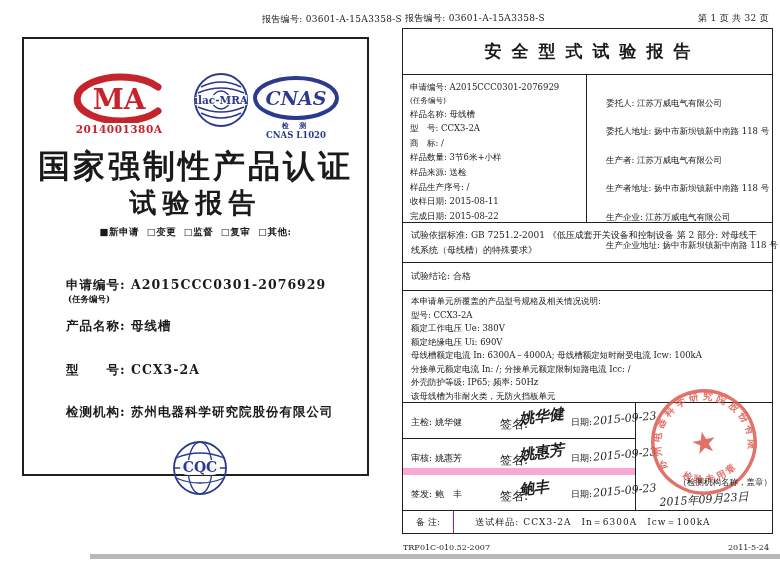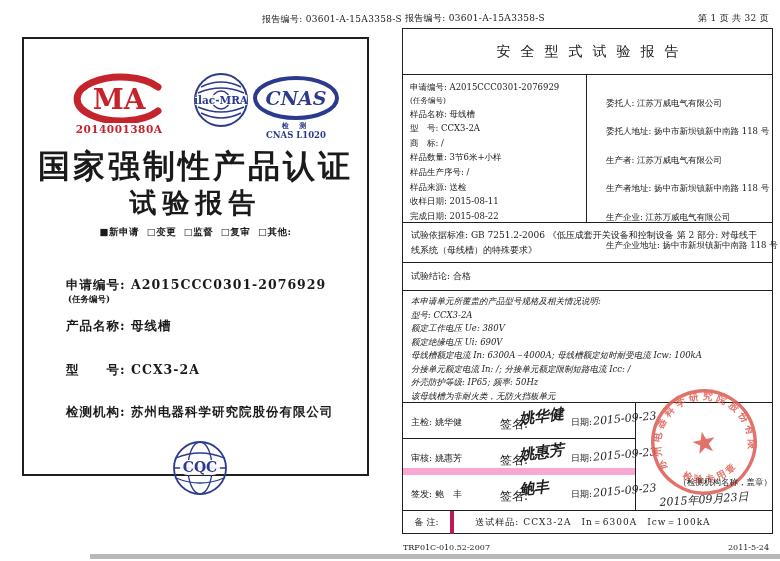--- a/index.html
+++ b/index.html
@@ -12,40 +12,40 @@
   .hdr{position:absolute;font-size:9px;letter-spacing:.3px;white-space:nowrap;}
   
   .lp-title{position:absolute;left:0;width:100%;text-align:center;font-weight:bold;}
   .checkline{position:absolute;left:0;width:100%;text-align:center;font-size:9.5px;font-weight:bold;letter-spacing:.5px;}
   .fld{position:absolute;left:42px;font-size:12.5px;font-weight:600;letter-spacing:1px;white-space:nowrap;}
   .fnote{position:absolute;left:44px;font-size:8.5px;font-weight:600;}
   .logoNum{position:absolute;color:#c5242c;font-size:10.5px;font-weight:bold;text-align:center;letter-spacing:.5px;}
   .cnasSub{position:absolute;color:#2b3a8c;font-weight:bold;text-align:center;white-space:nowrap;}
   
   .row{position:absolute;left:0;right:0;border-bottom:1px solid #1f1f1f;box-sizing:border-box;}
-  .rp-title{display:flex;align-items:center;justify-content:center;font-size:14px;font-weight:normal;letter-spacing:10px;text-indent:10px;}
+  .rp-title{display:flex;align-items:center;justify-content:center;font-size:17px;font-weight:bold;letter-spacing:10px;text-indent:10px;}
   .col{position:absolute;top:0;bottom:0;box-sizing:border-box;}
   .infoL p{margin:0;padding:0 0 0 7px;line-height:14.6px;font-size:8.5px;white-space:nowrap;}
   .infoL p.tiny{font-size:7.5px;line-height:12px;}
   .infoR p{margin:11px;padding:0 0 0 8px;line-height:16.5px;font-size:8.5px;white-space:nowrap;}
   .infoR p.gap{margin-top:13px;}
   .stdTxt{margin:0;padding:5px 8px 0 8px;font-size:9px;line-height:15px;}
   .concTxt{margin:0;padding:7px 8px 0 8px;font-size:9px;}
-  .spec p{margin:0;padding:0 0 0 8px;line-height:13.5px;font-size:8.5px;white-space:nowrap;font-style:italic;}
+  .spec p{margin:0;padding:0 0 0 8px;line-height:13.5px;font-size:8.5px;white-space:nowrap;}
   .spec{padding-top:4px;}
   .sigrow{position:absolute;left:0;right:0;box-sizing:border-box;}
   .sigrole{position:absolute;left:8px;top:13px;font-size:9px;white-space:nowrap;}
   .siglab{position:absolute;left:97px;top:13px;font-size:12px;}
   .sigdatelab{position:absolute;left:168px;top:13px;font-size:9px;}
   .hand{font-style:italic;color:#1e1e1e;white-space:nowrap;display:inline-block;}
   .signame{position:absolute;left:116px;top:4px;font-size:15px;transform:rotate(-7deg);font-weight:bold;}
   .sigdate{position:absolute;left:190px;top:9px;font-size:11px;transform:rotate(-5deg);}
   .sealCap{position:absolute;left:0;width:100%;text-align:right;font-size:8.5px;white-space:nowrap;}
   .sealDate{position:absolute;left:0;width:100%;text-align:center;font-size:11px;}
-  .remLab{position:absolute;left:0;top:0;bottom:0;width:51px;border-right:4px solid #be185d;
+  .remLab{position:absolute;left:0;top:0;bottom:0;width:51px;border-right:1px solid #be185d;
           display:flex;align-items:center;justify-content:center;font-size:9px;box-sizing:border-box;}
   .remTxt{position:absolute;left:51px;right:40px;top:0;bottom:0;display:flex;align-items:center;
           justify-content:center;font-size:9px;letter-spacing:1px;white-space:nowrap;}
   .footer{position:absolute;font-size:8px;white-space:nowrap;}
   .scanbar{position:absolute;left:90px;right:0;top:554px;height:5px;background:#b9b9b9;}
 </style>
 </head>
 <body>
 
 <div class="hdr" style="left:262px;top:13px;">报告编号: 03601-A-15A3358-S</div>
@@ -123,37 +123,37 @@
   <div class="row rp-title" style="top:0;height:46px;">安全型式试验报告</div>
 
   <div class="row" style="top:46px;height:148px;">
     <div class="col infoL" style="left:0;width:184px;border-right:1px solid #1f1f1f;padding-top:5px;">
       <p>申请编号: A2015CCC0301-2076929</p>
       <p class="tiny">(任务编号)</p>
       <p>样品名称: 母线槽</p>
       <p>型　号: CCX3-2A</p>
       <p>商　标: /</p>
       <p>样品数量: 3节6米+小样</p>
+      <p>样品来源: 送检</p>
       <p>样品生产序号: /</p>
-      <p>样品来源: 送检</p>
       <p>收样日期: 2015-08-11</p>
       <p>完成日期: 2015-08-22</p>
     </div>
     <div class="col infoR" style="left:184px;right:0;padding-top:9px;">
       <p>委托人: 江苏万威电气有限公司</p>
       <p>委托人地址: 扬中市新坝镇新中南路 118 号</p>
       <p class="gap">生产者: 江苏万威电气有限公司</p>
       <p>生产者地址: 扬中市新坝镇新中南路 118 号</p>
       <p class="gap">生产企业: 江苏万威电气有限公司</p>
       <p>生产企业地址: 扬中市新坝镇新中南路 118 号</p>
     </div>
   </div>
 
   <div class="row" style="top:194px;height:40px;">
-    <p class="stdTxt">试验依据标准: GB 7251.2-2006 《低压成套开关设备和控制设备 第 2 部分: 对母线干线系统（母线槽）的特殊要求》</p>
+    <p class="stdTxt">试验依据标准: GB 7251.2-2001 《低压成套开关设备和控制设备 第 2 部分: 对母线干线系统（母线槽）的特殊要求》</p>
   </div>
 
   <div class="row" style="top:234px;height:28px;">
     <p class="concTxt">试验结论: 合格</p>
   </div>
 
   <div class="row spec" style="top:262px;height:112px;">
     <p>本申请单元所覆盖的产品型号规格及相关情况说明:</p>
     <p>型号: CCX3-2A</p>
     <p>额定工作电压 Ue: 380V</p>

